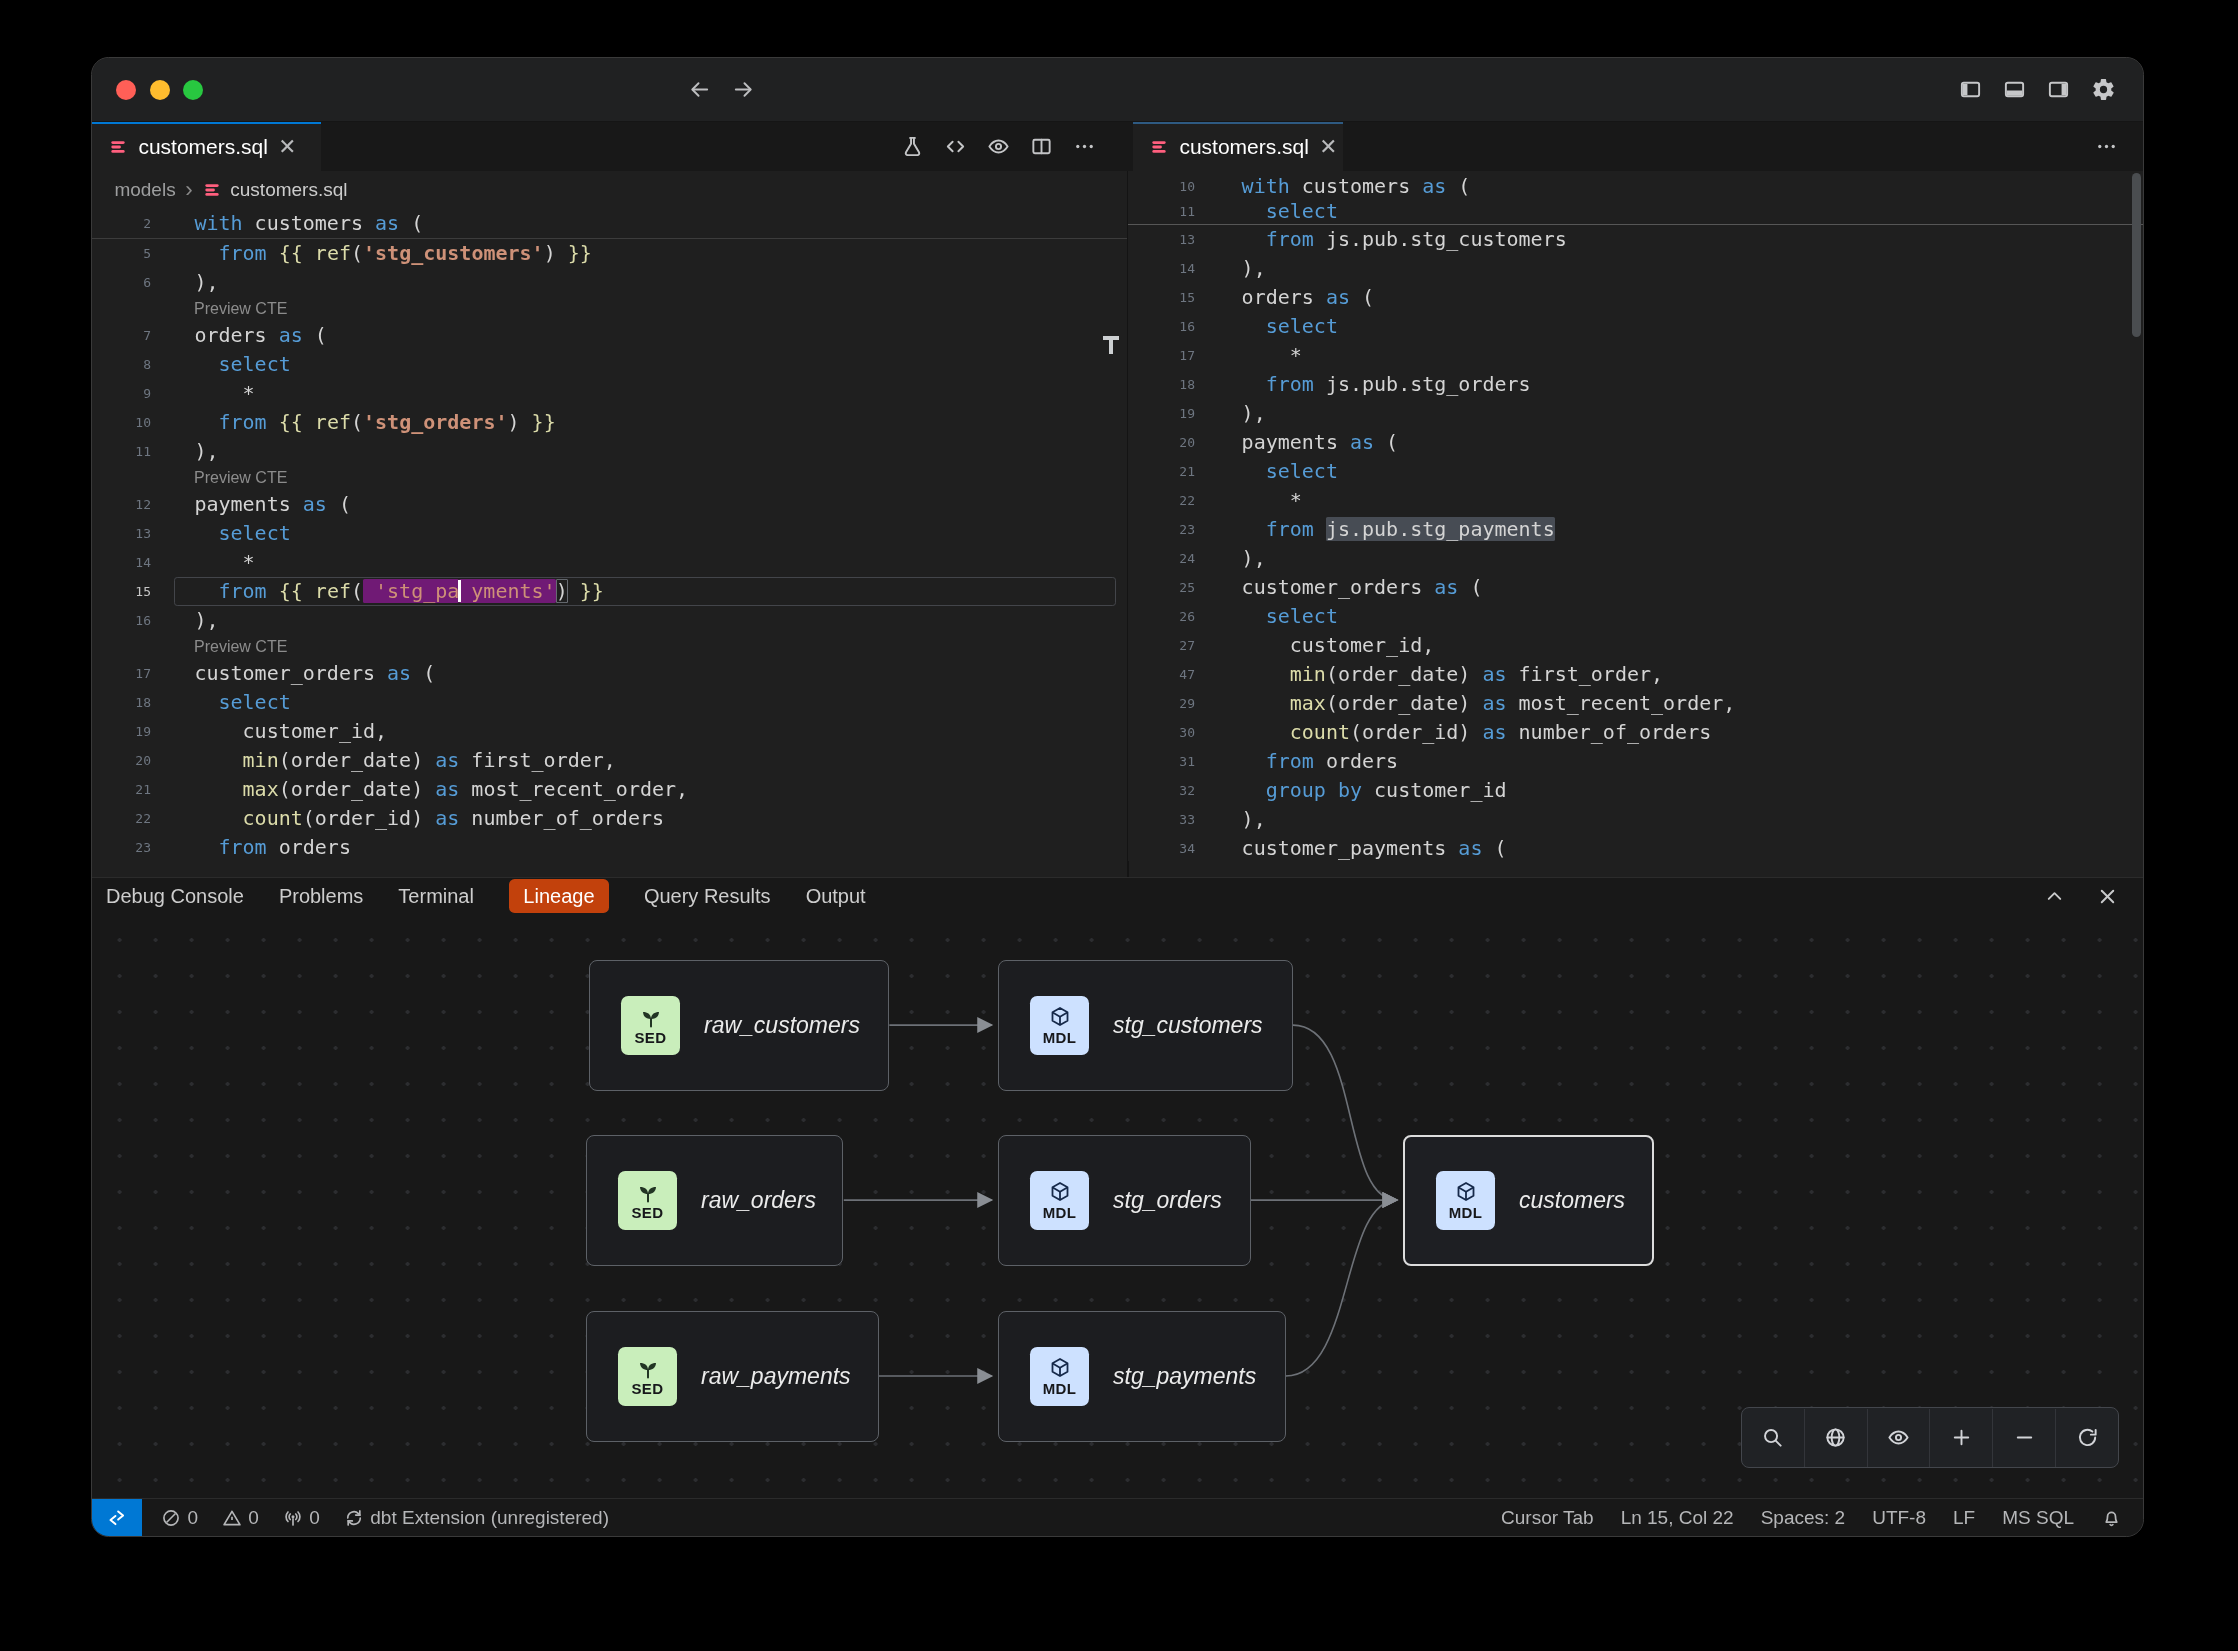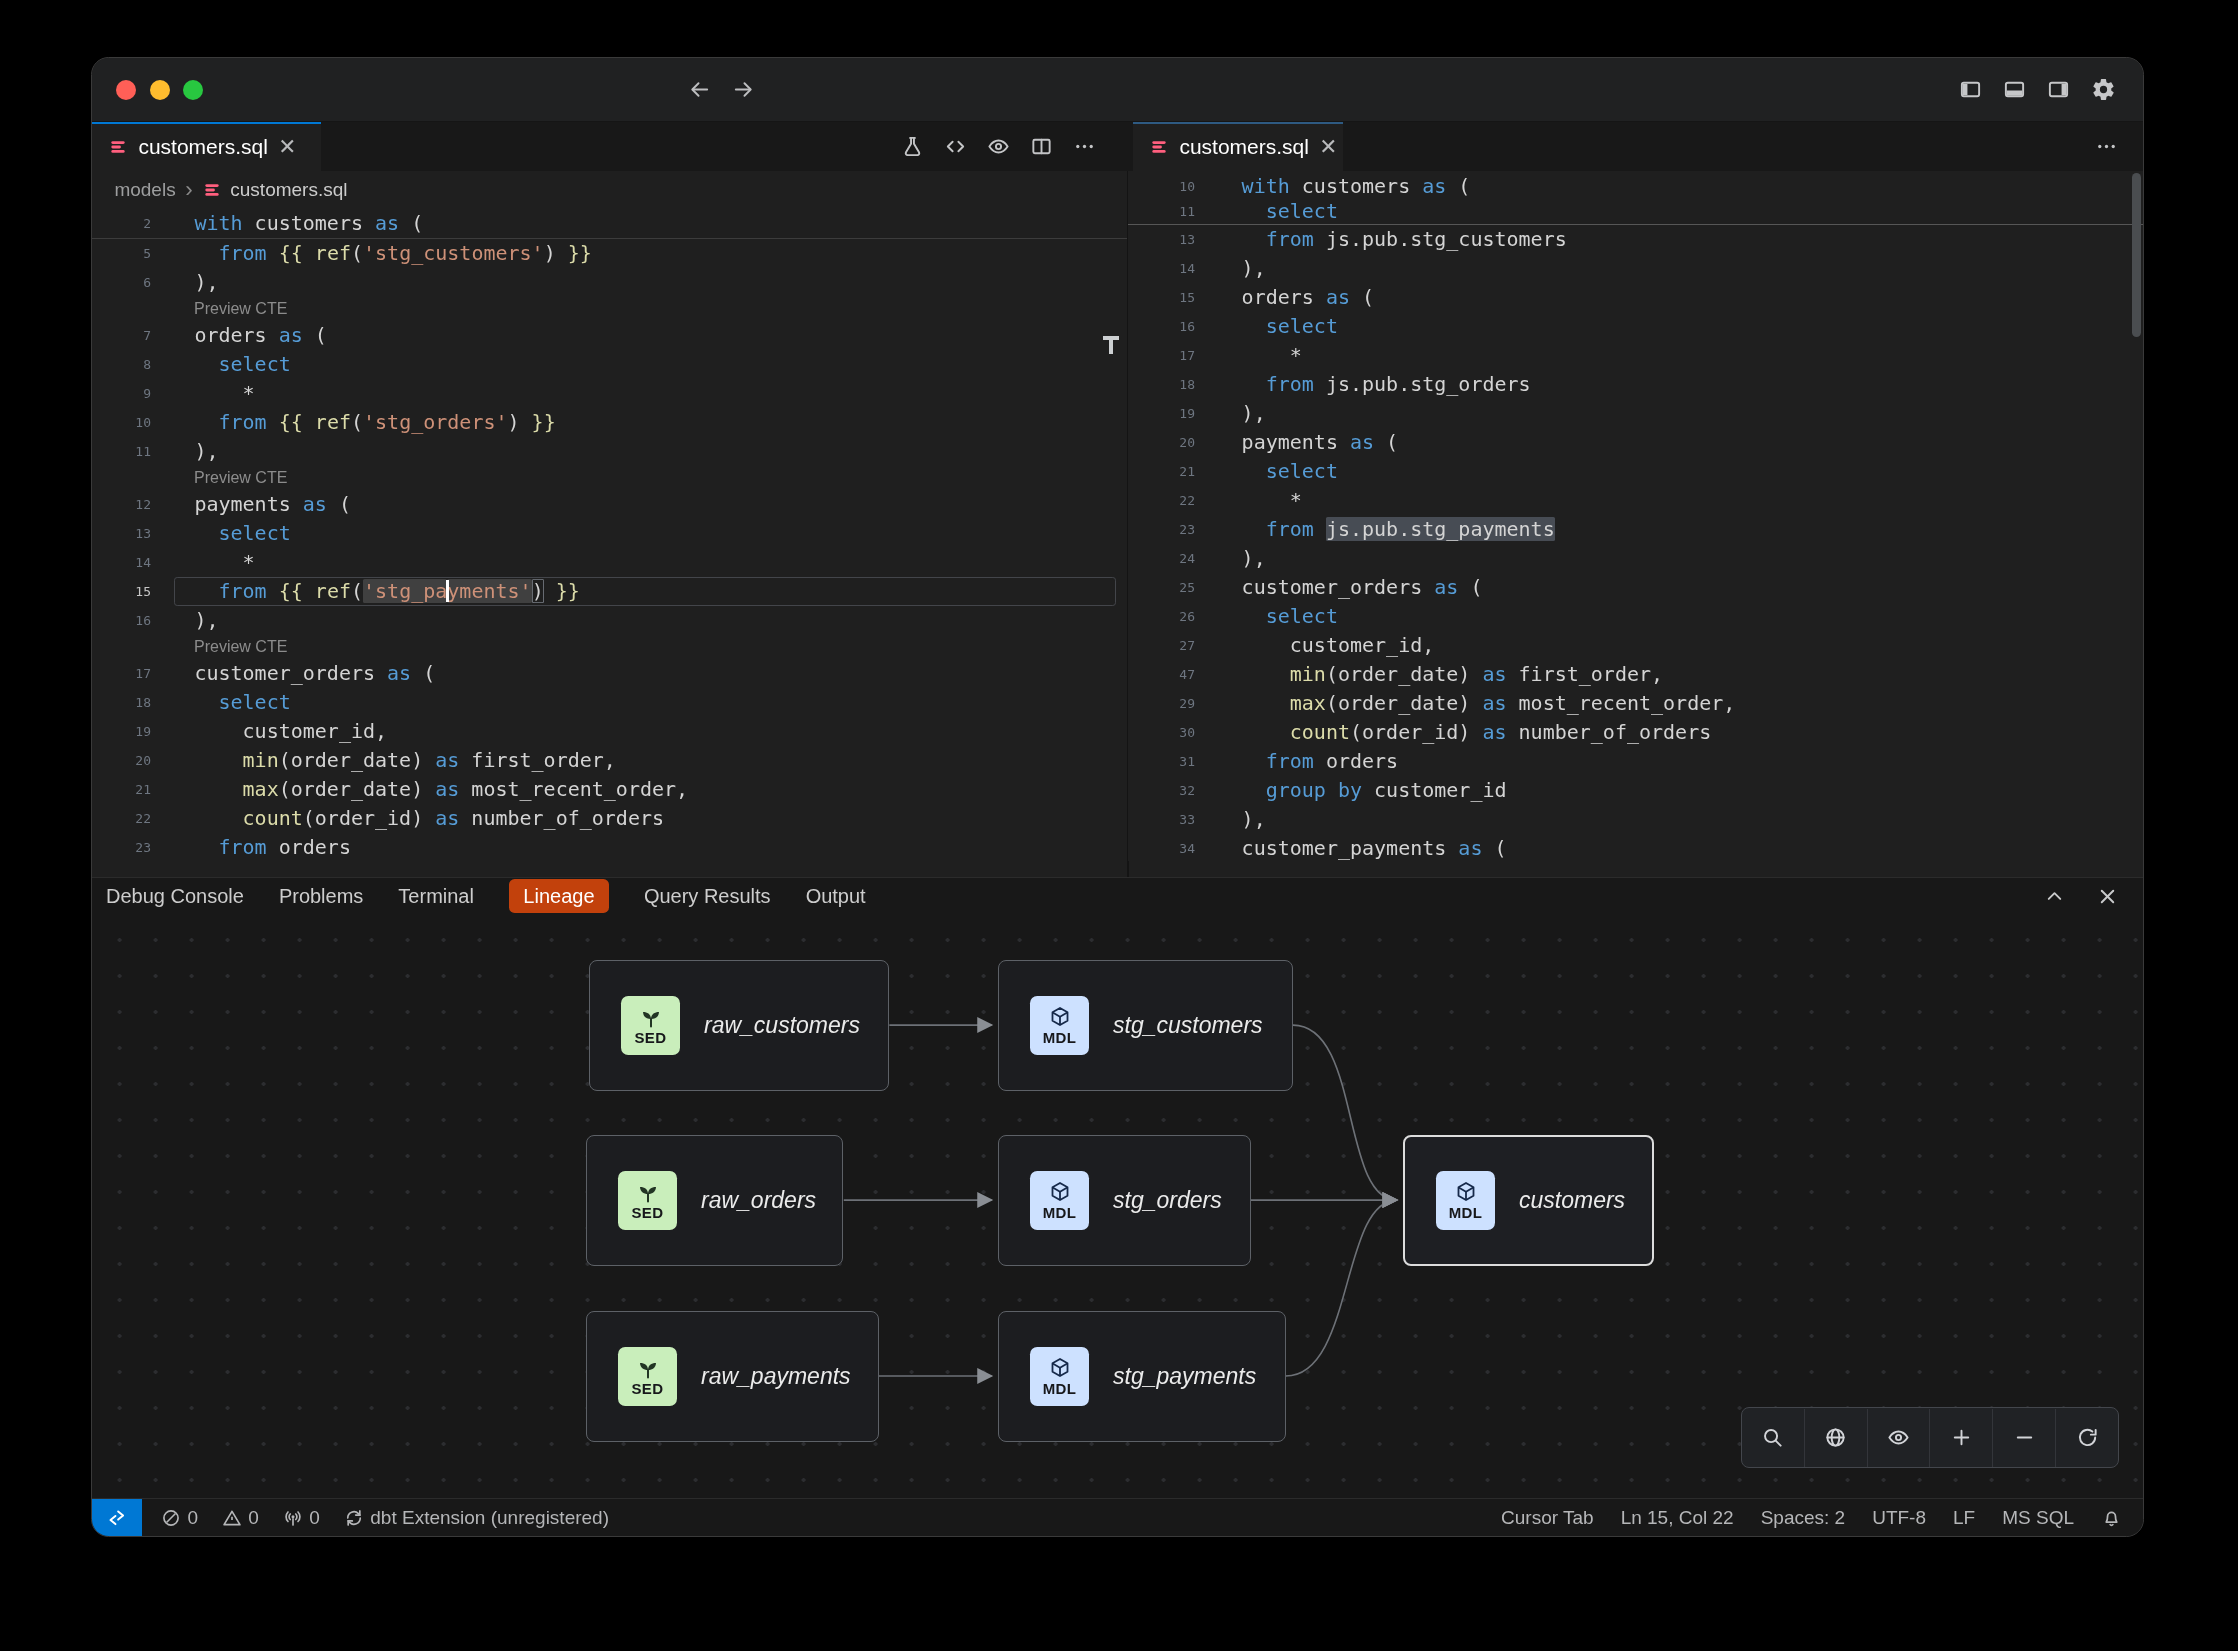--- a/index.html
+++ b/index.html
@@ -50,23 +50,23 @@
   .pane-right .code-row .ln{width:88px;}
   .code-row .code{padding-left:22.4px;color:#d4d4d4;}
   .pane-right .code-row .code{padding-left:25.6px;}
   .code-row.active .ln{color:#c6c6c6;}
   .code-row.active::after{content:"";position:absolute;left:82px;right:11.2px;top:0;bottom:0;
                           border:0.8px solid #43454a;border-radius:3.2px;pointer-events:none;}
   .lens-row{height:24px;display:flex;align-items:center;padding-left:102px;color:#8c8c8c;font-size:16px;}
   .tok-kw{color:var(--kw,#569cd6);}
   .tok-fn{color:var(--fn,#dcdcaa);}
   .tok-jj{color:var(--fn,#dcdcaa);}
-  .tok-str{color:var(--str,#ce9178);}
+  .tok-str{color:var(--str,#ce9178);font-weight:bold;}
   .tok-pl{color:#d4d4d4;}
-  .tok-strsel{color:var(--str,#ce9178);background:#404040;border-radius:1.6px;}
+  .tok-strsel{color:var(--str,#ce9178);background:#701a75;border-radius:1.6px;padding-left:12px;}
   .tok-idhl{color:#d4d4d4;background:#474c54;border-radius:1.6px;}
   .tok-pnbox{color:#d4d4d4;box-shadow:inset 0 0 0 0.8px #7a7f87;border-radius:1.6px;}
   .caret{display:inline-block;width:2.4px;height:22.4px;background:#fff;vertical-align:middle;margin:0 -1.2px;position:relative;top:-1.6px;}
   .scroll-thumb{position:absolute;right:2.4px;top:1.6px;width:8.8px;height:164px;background:#4a4d50;border-radius:4.8px;}
   .tmark{position:absolute;left:1011px;top:165px;width:16px;height:17.6px;}
   .tmark::before{content:"";position:absolute;left:0;top:0;width:16px;height:4px;background:#cdd0d2;}
   .tmark::after{content:"";position:absolute;left:5.6px;top:0;width:4.8px;height:17.6px;background:#cdd0d2;}
 
   
   .panel{position:absolute;left:0;top:819px;right:0;height:621px;background:#181818;border-top:0.8px solid #2b2b2b;}

